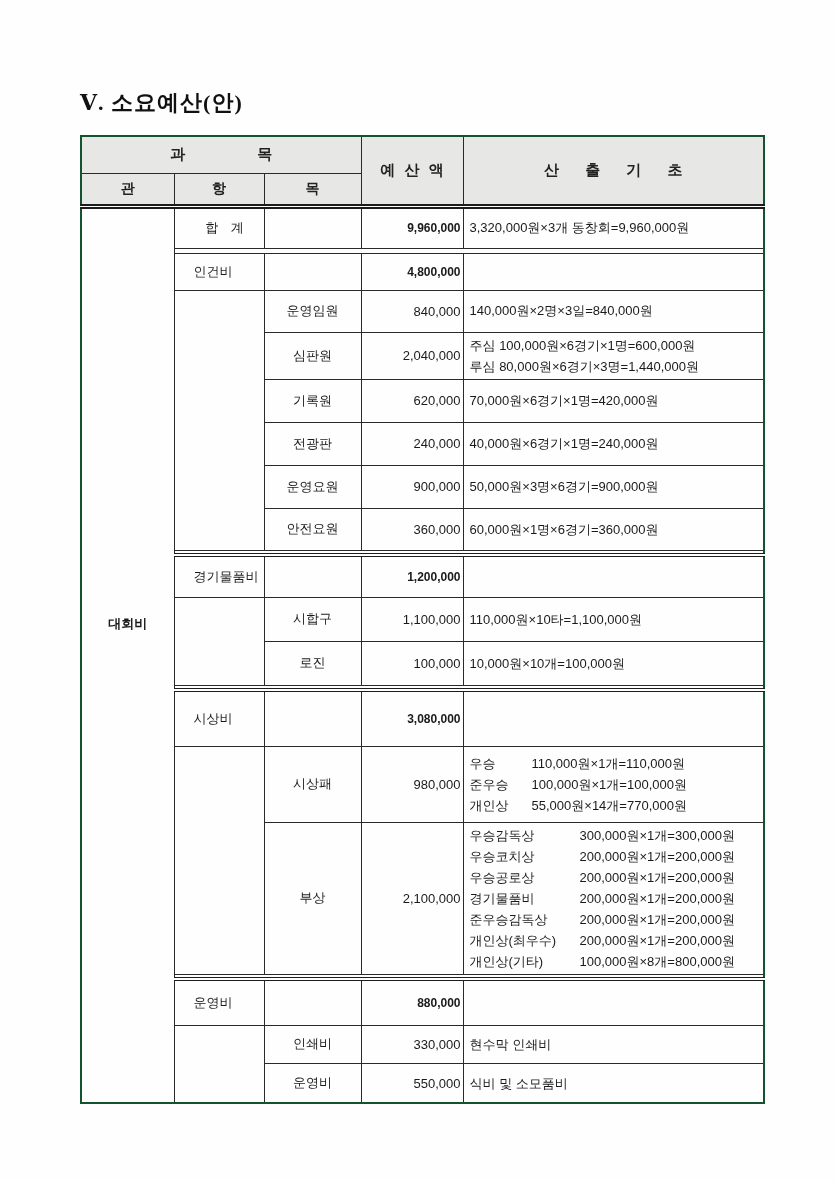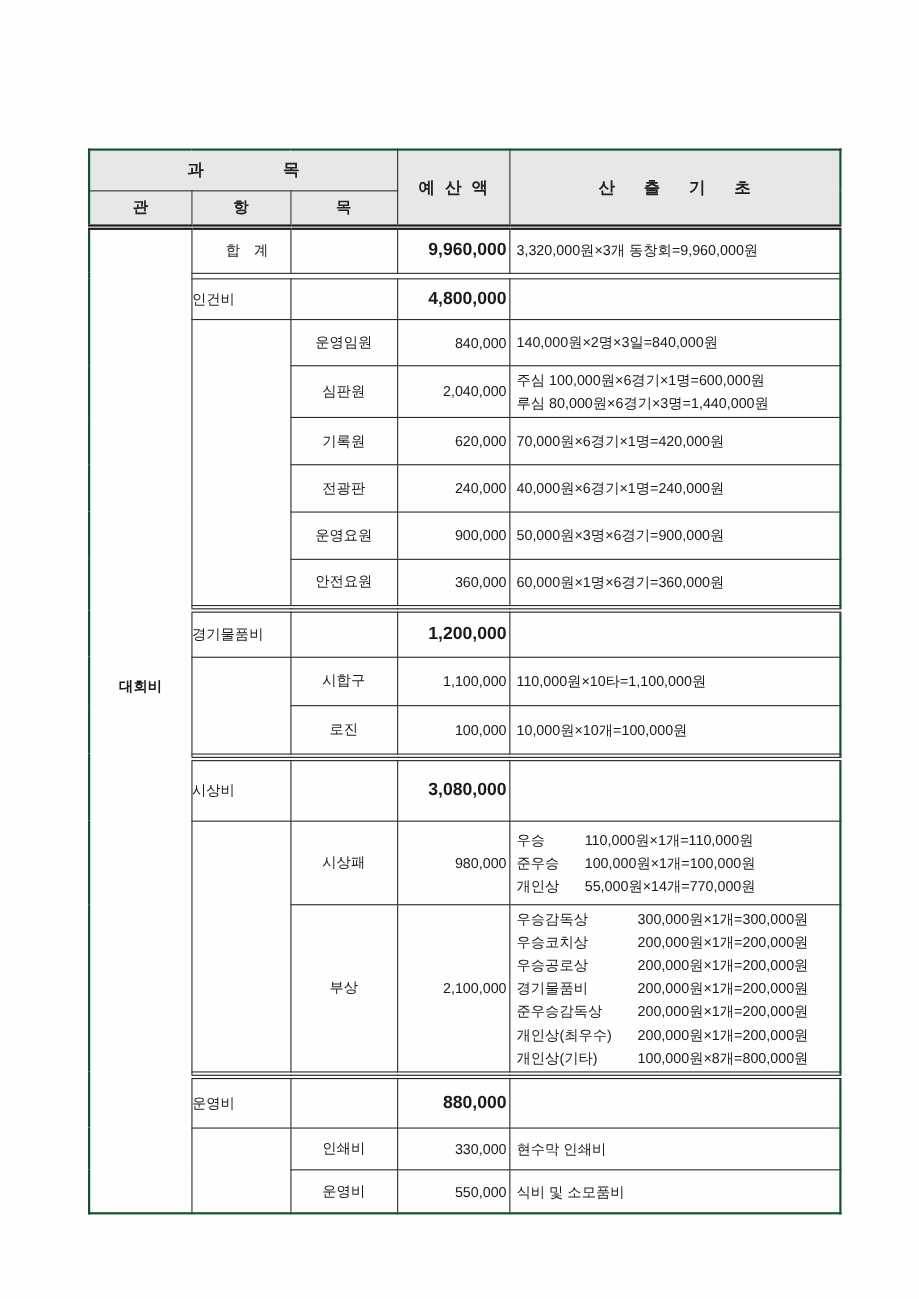--- a/index.html
+++ b/index.html
@@ -38,43 +38,44 @@
   .hd.sanchul{ font-size:15px; text-align:center; word-spacing:22px; border-bottom:5px double #1c1c1c;margin-left:24px; }
   .hd.sub    { font-size:14px; text-align:center; border-bottom:5px double #1c1c1c; }
   
   .gwan {
     text-align:center; font-weight:bold; font-size:13.5px;
     vertical-align:middle; padding-bottom:62px;
     border-right:1px solid #2a2a2a;
   }
   .sum-hang { text-align:center; word-spacing:9px; border-right:none;padding-left:11px; }
   .sum-mok  { border-left:none; }
-  .sec-hang { text-align:left; padding-left:0; border-right:none; border-bottom:none; }
+  .sec-hang { text-align:left; padding-left:19px; border-right:none; border-bottom:none; }
   .sec-mok  { border-left:none; }
   .hang-empty { border-right:none; border-top:none; border-bottom:none; }
   .mok  { text-align:center; }
   .amt  { text-align:right; padding-right:2px; font-variant-numeric:tabular-nums; }
-  .amt.bold { font-weight:bold; font-size:16px; }
+  .amt.bold { font-weight:bold; font-size:12px; }
   .basis { text-align:left; padding:2px 4px 2px 6px; font-size:12.5px; line-height:1.62; }
   .basis .line { white-space:nowrap; }
   .pair { display:flex; white-space:nowrap; }
   .pair .lbl { flex:0 0 62px; }
   .pair-wide .lbl { flex:0 0 110px; }
   
   tr.spacer td {
     height:5px; padding:0; font-size:0; line-height:0;
     border-top:none; border-bottom:4px double #1c1c1c;
   }
   tr.spacer.thin td { border-bottom:1px solid #2a2a2a; }
   .end-b { border-bottom:1px solid #2a2a2a; }
 </style>
 </head>
 <body>
 
 <div class="page">
+  <div class="title">Ⅴ. 소요예산(안)</div>
 
   <table class="budget">
     <colgroup>
       <col style="width:93px">
         <col style="width:90px">
         <col style="width:97px">
         <col style="width:102px">
         <col style="width:301px">
     </colgroup>
     <thead>

